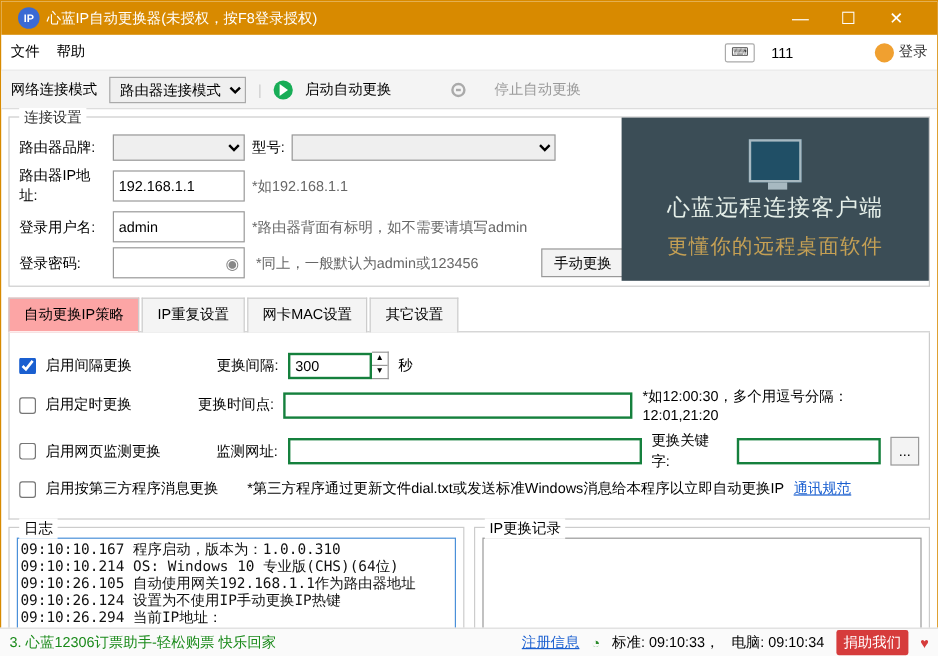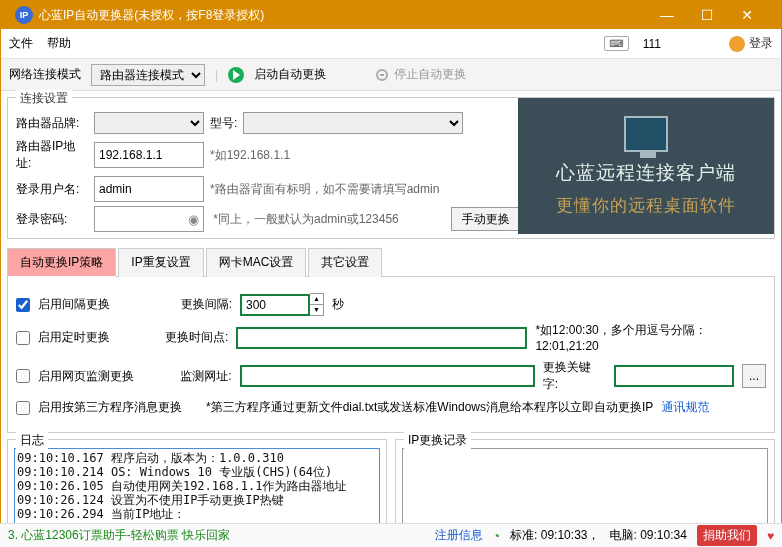--- a/index.html
+++ b/index.html
@@ -10,21 +10,21 @@
 .titlebar .winbtn{width:40px;text-align:center;font-size:14px;cursor:pointer}
 .menubar{height:30px;display:flex;align-items:center;padding:0 8px;gap:14px;border-bottom:1px solid #e5e5e5}
 .menubar .spacer{flex:1}
 .menubar .kb{border:1px solid #aaa;padding:1px 4px;border-radius:2px;font-size:10px;color:#444}
 .menubar .login{color:#333;display:flex;align-items:center;gap:4px}
 .menubar .avatar{width:16px;height:16px;background:#f0a030;border-radius:50%}
 .toolbar{height:32px;background:#f4f4f4;border-bottom:1px solid #ddd;display:flex;align-items:center;padding:0 8px;gap:10px}
 .toolbar select{height:22px;border:1px solid #aaa;padding:0 4px}
 .toolbar .play{width:16px;height:16px;border-radius:50%;background:#18ad57;position:relative}
 .toolbar .play::after{content:"";position:absolute;left:5px;top:3px;border-left:7px solid #fff;border-top:5px solid transparent;border-bottom:5px solid transparent}
-.toolbar .stop{display:flex;align-items:center;gap:6px;color:#999}
+.toolbar .stop{display:flex;align-items:center;gap:24px;color:#999}
 .toolbar .stopicon{width:12px;height:12px;border-radius:50%;border:2px solid #aaa;position:relative}
 .toolbar .stopicon::after{content:"";position:absolute;left:2px;top:3px;width:4px;height:2px;background:#aaa}
 .content{padding:0 6px}
 .group{border:1px solid #ccc;margin-top:6px;position:relative;padding:10px 8px 8px}
 .group .legend{position:absolute;top:-8px;left:8px;background:#fff;padding:0 4px;color:#333}
 .formrow{display:flex;align-items:center;margin:4px 0;gap:6px}
 .formrow label{width:72px;text-align:left}
 .formrow input[type=text],.formrow input[type=password]{height:22px;border:1px solid #999;padding:12px 4px}
 .formrow .hint{color:#666}
 .formrow select{height:22px;border:1px solid #999}
@@ -41,21 +41,21 @@
 .optrow{display:flex;align-items:center;margin:6px 0;gap:8px}
 .optrow input[type=checkbox]{width:14px;height:14px}
 .optrow .lbl{width:120px}
 .optrow .lbl2{width:66px;text-align:right}
 .optrow input[type=text]{height:22px;border:2px solid #15803d;padding:0 4px}
 .spin{display:flex;align-items:center}
 .spin input{width:70px;height:22px;border:1px solid #999;padding:0 4px}
 .spin .ud{display:flex;flex-direction:column;border:1px solid #999;border-left:none}
 .spin .ud span{font-size:7px;line-height:10px;padding:0 3px;cursor:pointer;border-bottom:1px solid #999}
 .spin .ud span:last-child{border-bottom:none}
-.link{color:#1a5fd0;cursor:pointer}
+.link{color:#1a5fd0;text-decoration:underline;cursor:pointer}
 .row2{display:flex;gap:8px;margin-top:6px}
 .logbox{flex:1;border:1px solid #ccc;position:relative;padding:8px 6px 6px}
 .logbox .legend{position:absolute;top:-8px;left:8px;background:#fff;padding:0 4px}
 .logbox textarea{width:100%;height:106px;border:1px solid #4a90d9;resize:none;font-family:SimSun,monospace;font-size:12px;padding:2px;line-height:14px;color:#111}
 .iphist{width:282px}
 .iphist textarea{border:1px solid #999}
 .statusbar{height:24px;border-top:1px solid #ddd;display:flex;align-items:center;padding:0 8px;gap:10px;position:absolute;bottom:0;left:0;right:0;background:#fafafa}
 .statusbar .promo{color:#1a8a1a;flex:1;text-align:left}
 .statusbar .donate{background:#d63c3c;color:#fff;padding:2px 6px;border-radius:2px}
 .statusbar .heart{color:#d63c3c}

